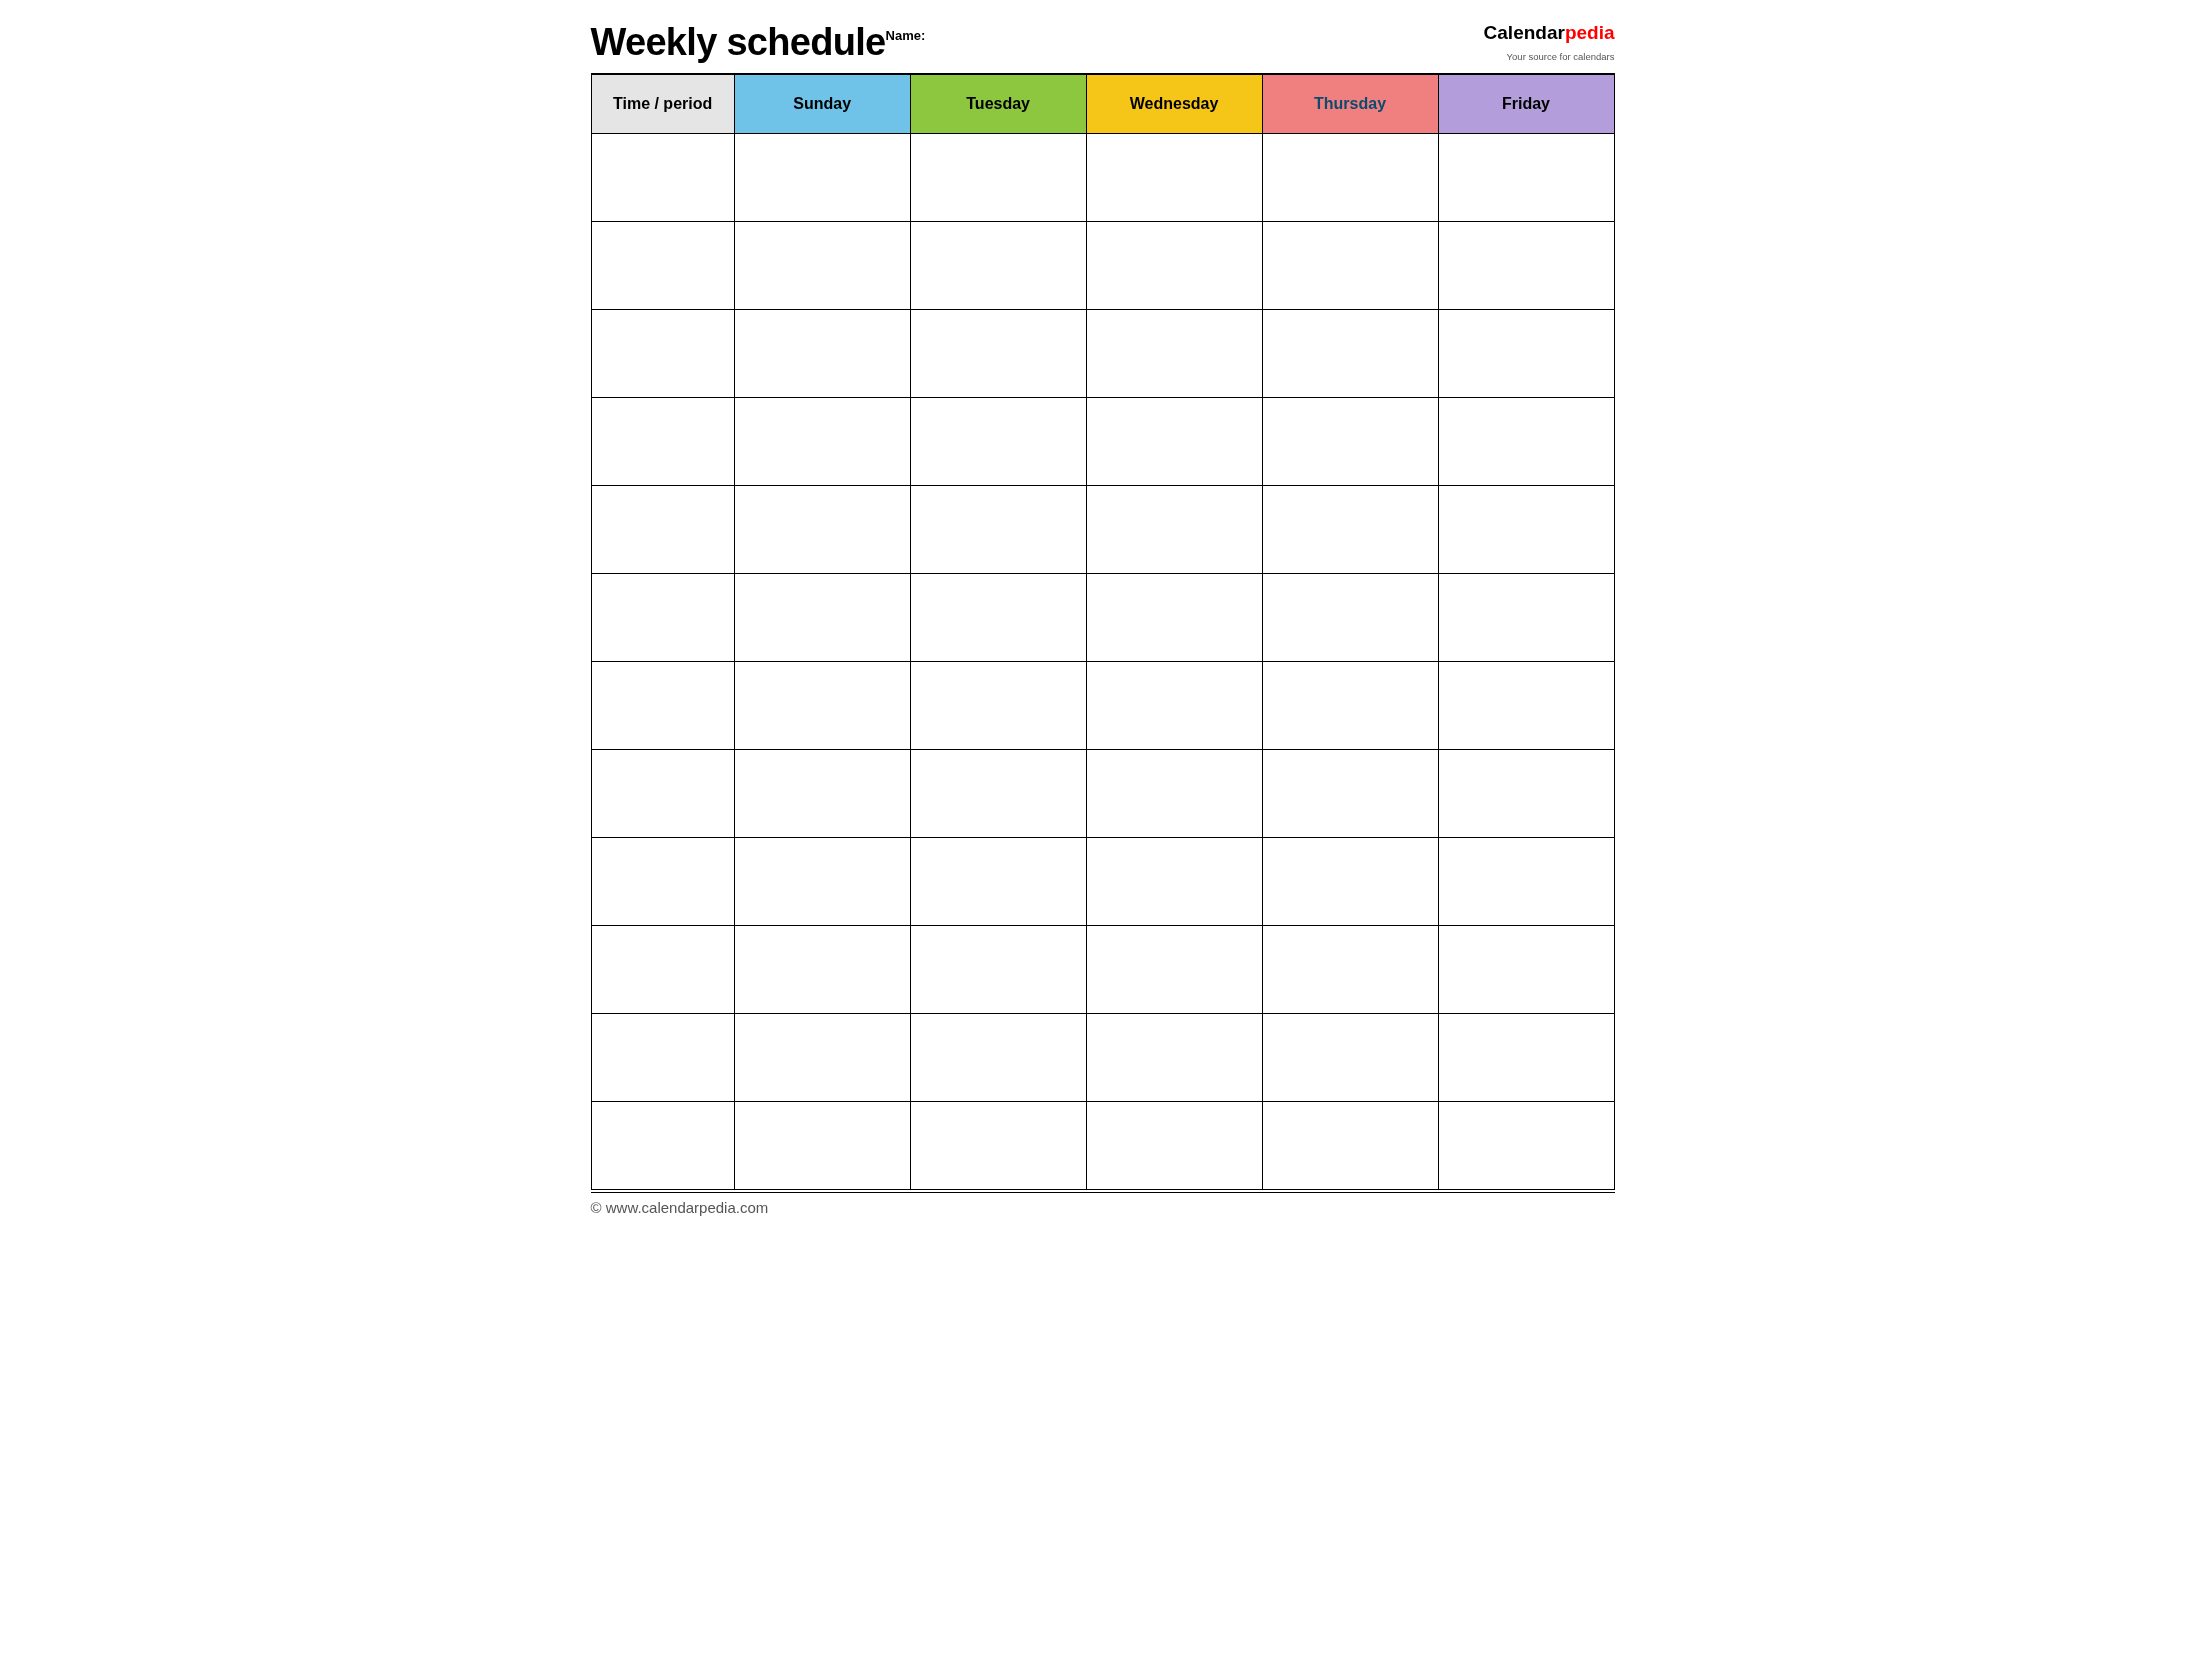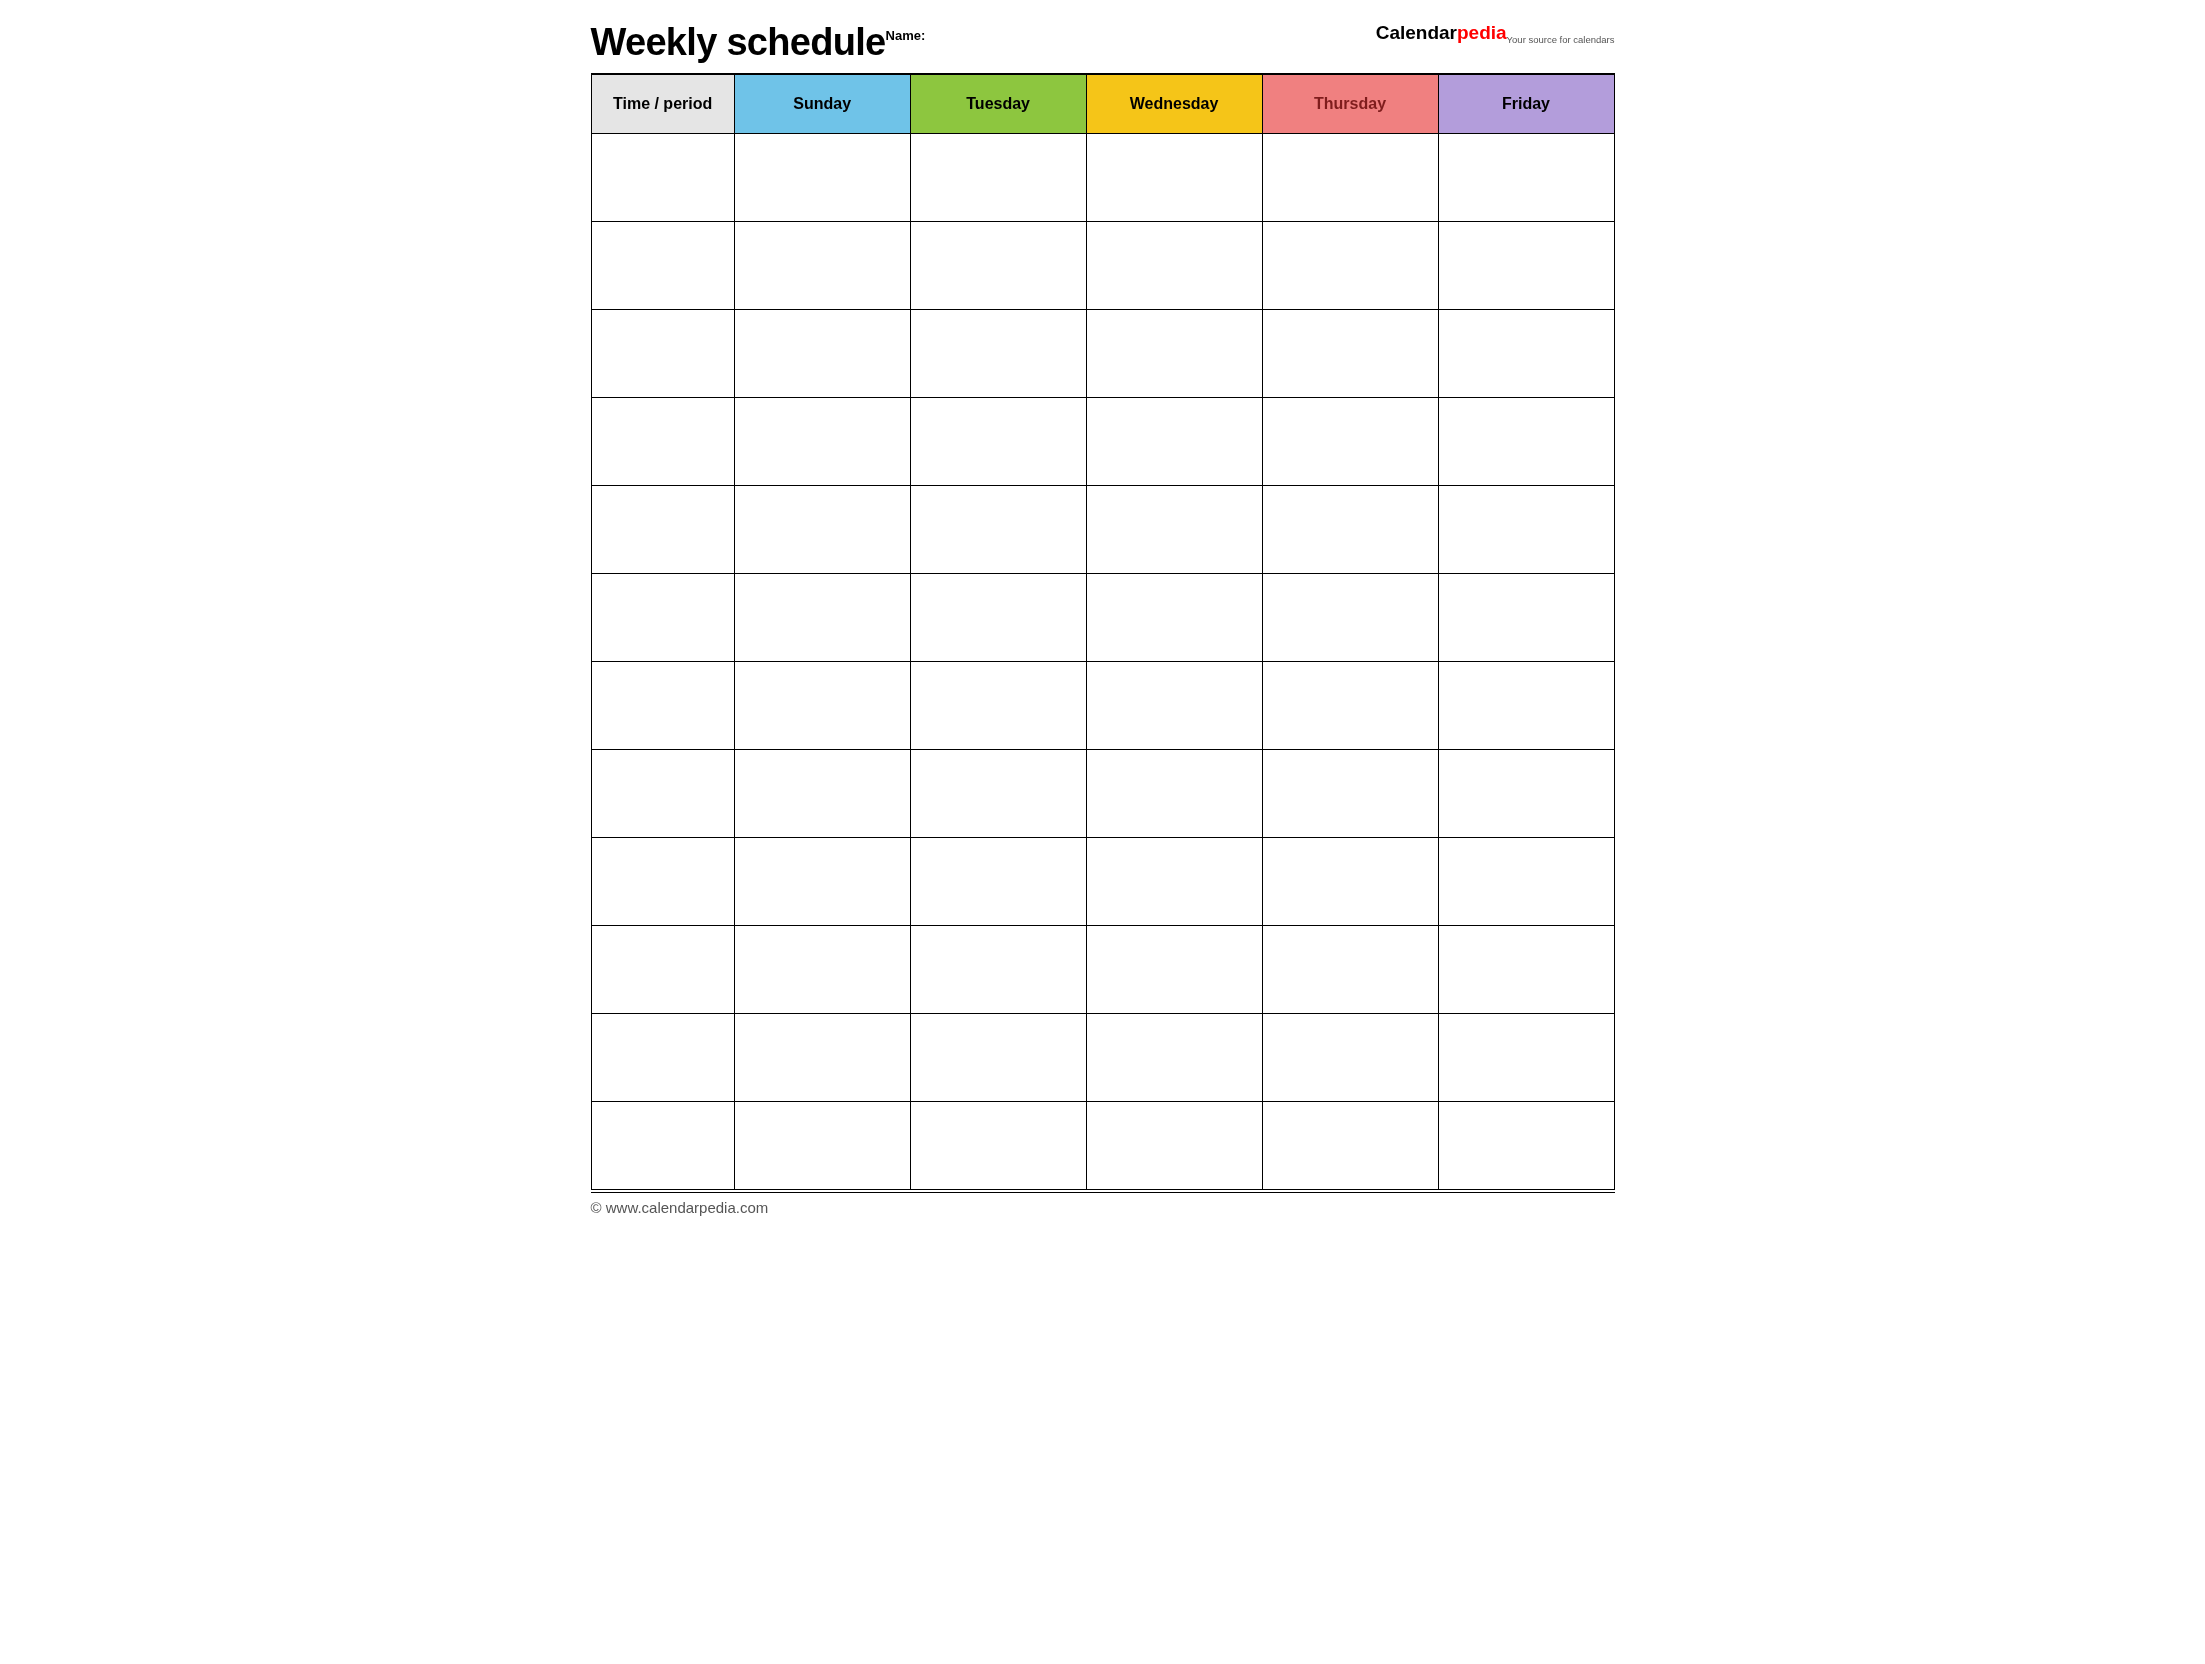--- a/index.html
+++ b/index.html
@@ -45,21 +45,21 @@
     .name-label {
       font-size: 13px;
       font-weight: bold;
       color: #000000;
       margin-top: 5.9px;
     }
 
     .logo-area {
       text-align: right;
       display: flex;
-      flex-direction: row;
+      flex-direction: column;
       align-items: flex-end;
     }
 
     .logo-text {
       font-size: 19px;
       font-weight: bold;
       line-height: 1.2;
     }
 
     .logo-calendar {
@@ -123,21 +123,21 @@
     }
 
     .col-wednesday {
       background: #f5c518;
       color: #000000;
       width: 17.2%;
     }
 
     .col-thursday {
       background: #f08080;
-      color: #7f1d1d;
+      color: #0c4a6e;
       width: 17.2%;
     }
 
     .col-friday {
       background: #b39ddb;
       color: #000000;
       width: 17.2%;
     }
 
     .schedule-table td {

